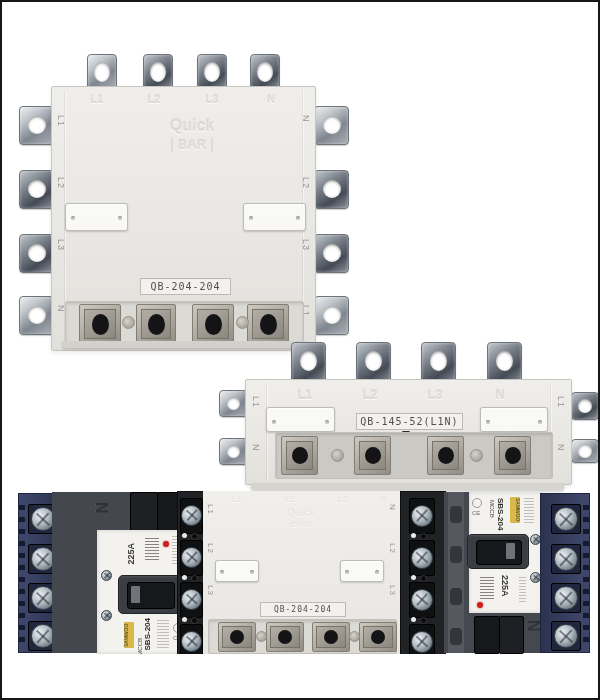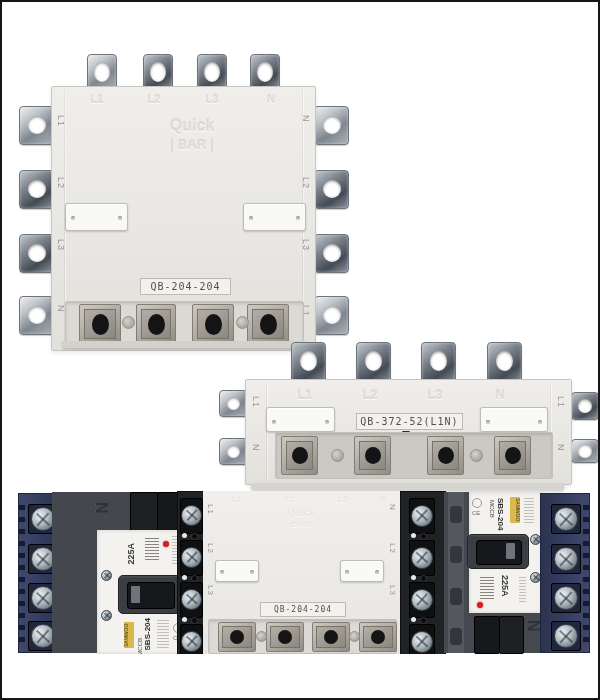--- a/index.html
+++ b/index.html
@@ -194,21 +194,21 @@
       <div class="side-label" style="right:5px;top:16px;">L1</div>
       <div class="side-label" style="right:5px;top:64px;">N</div>
       <div class="clip" style="left:20px;top:27px;width:67px;height:23px;">
           <div class="pin" style="left:5px;"></div>
           <div class="pin" style="right:5px;"></div>
         </div>
       <div class="clip" style="left:234px;top:27px;width:66px;height:23px;">
           <div class="pin" style="left:5px;"></div>
           <div class="pin" style="right:5px;"></div>
         </div>
-      <div class="model-label" style="left:110px;top:33px;width:105px;height:15px;font-size:10px;line-height:15px;">QB-372-52(L1N)</div>
+      <div class="model-label" style="left:110px;top:33px;width:105px;height:15px;font-size:10px;line-height:15px;">QB-145-52(L1N)</div>
       <div class="abs" style="left:156px;top:51px;width:8px;height:6px;background:#2a2a2a;clip-path:polygon(50% 100%,0 0,100% 0);"></div>
 
       <div class="strip" style="left:29px;top:52px;width:276px;height:45px;background:#cbc9c3;">
         <div class="port" style="left:5px;top:3px;width:35px;height:37px;">
             <div class="inner"></div>
             <div class="phole" style="left:10px;top:10px;width:16px;height:17px;"></div>
           </div>
         <div class="port" style="left:78px;top:3px;width:35px;height:37px;">
             <div class="inner"></div>
             <div class="phole" style="left:10px;top:10px;width:16px;height:17px;"></div>

